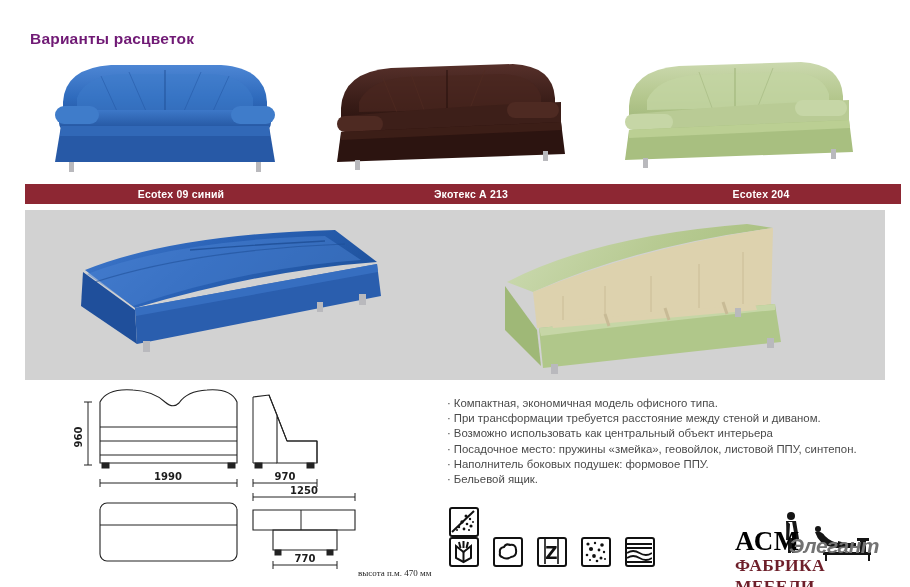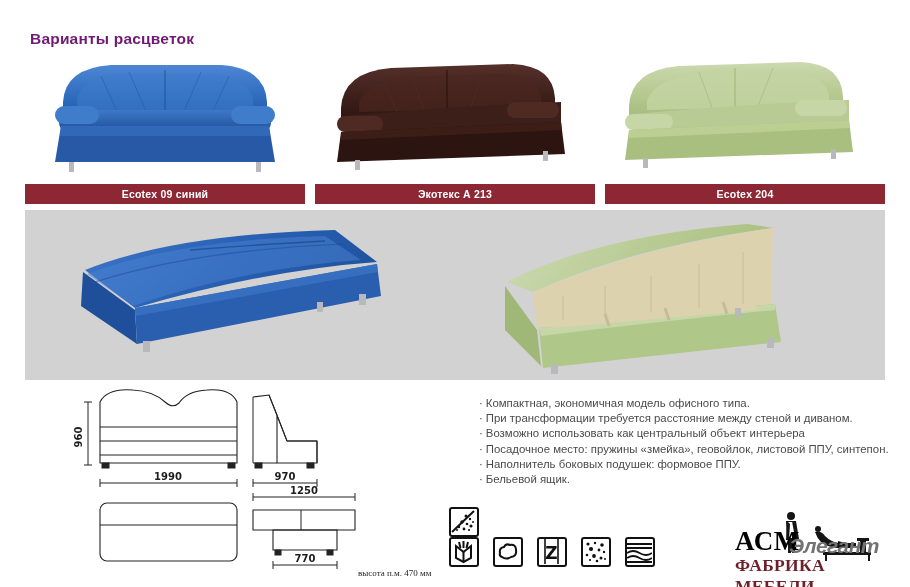--- a/index.html
+++ b/index.html
@@ -37,20 +37,21 @@
     background:#ffffff;
   }
   .variant-caption{
     position:absolute;left:0;bottom:-4px;
     width:100%;height:20px;
     background:#8d2733;
     color:#ffffff;
     font-size:10.5px;font-weight:bold;
     display:flex;align-items:center;justify-content:center;
     letter-spacing:0.2px;
+    padding-left:16px;
   }
 
   
   .showcase{
     position:absolute;left:25px;top:210px;
     width:860px;height:170px;
     background:#d2d2d2;
     display:flex;
   }
   .showcase-cell{flex:1;position:relative;}
@@ -67,21 +68,20 @@
     font-size:9px;font-weight:normal;color:#1d1d1d;
   }
 
   
   .features{
     position:absolute;left:447px;top:396px;width:430px;
   }
   .feature-line{
     font-size:11.4px;line-height:15.2px;color:#4a4a4a;
     white-space:nowrap;
-    margin-left:32px;
   }
   .feature-line.cont{padding-left:7px;}
   .bullet-dot{color:#4a4a4a;padding-right:3px;}
 
   
   .icons-top{position:absolute;left:449px;top:507px;}
   .icons-row{position:absolute;left:449px;top:537px;display:flex;gap:14px;}
   .pic{
     width:30px;height:30px;
     border:2.5px solid #111;border-radius:3px;

